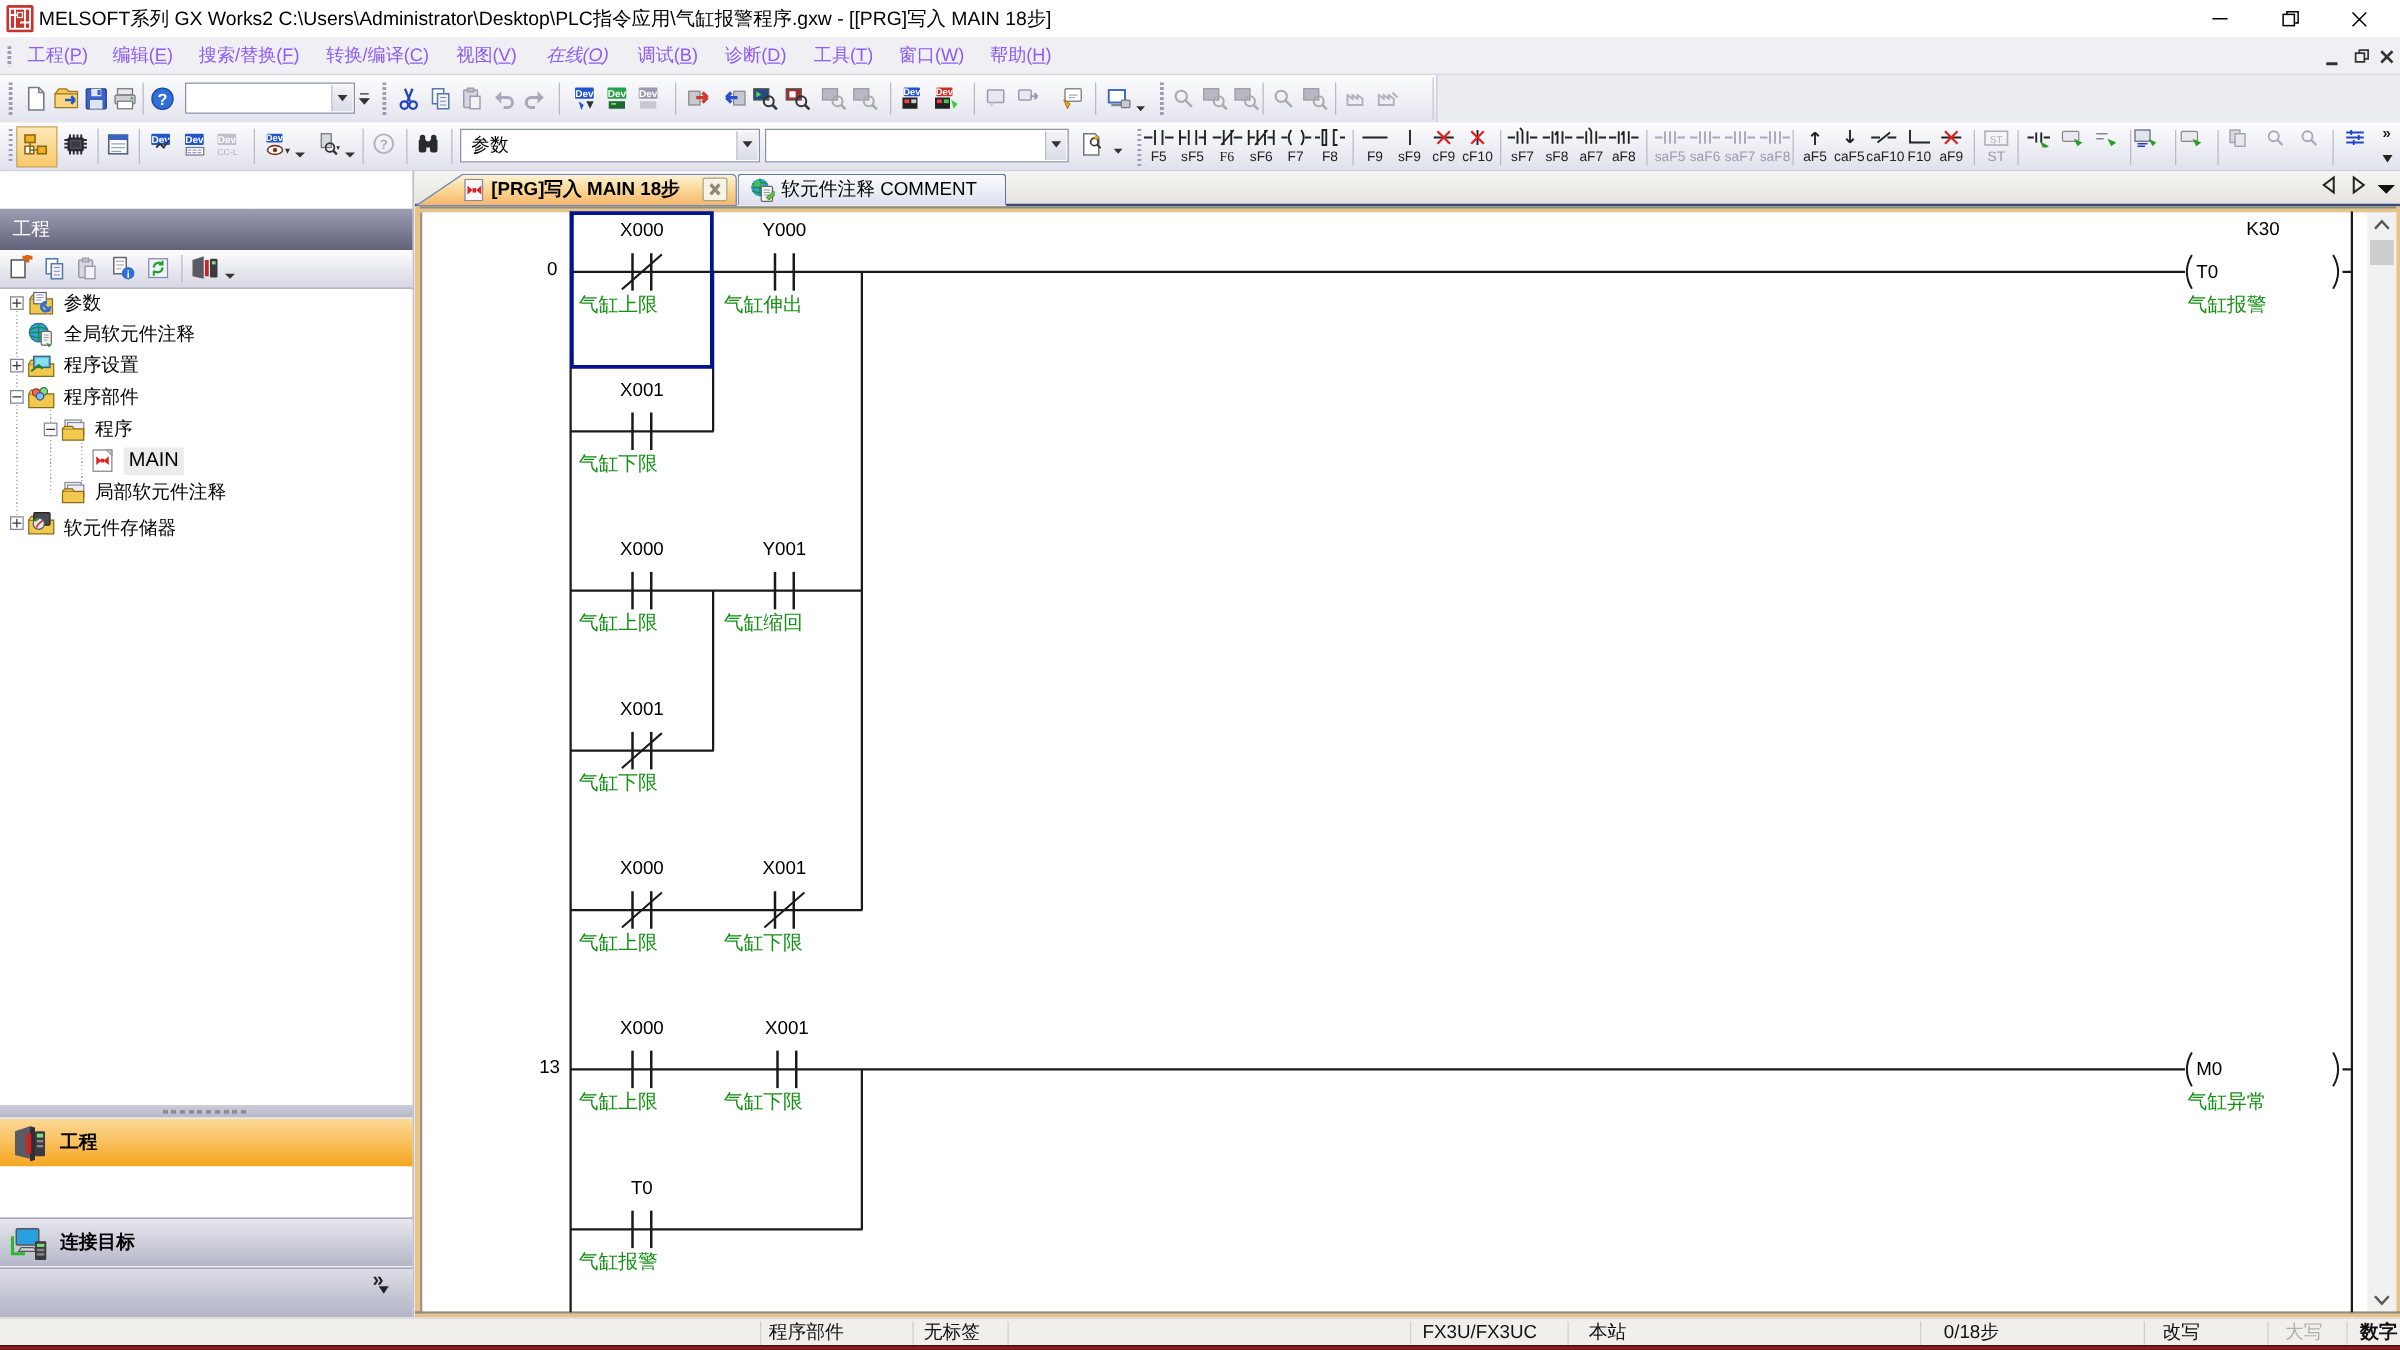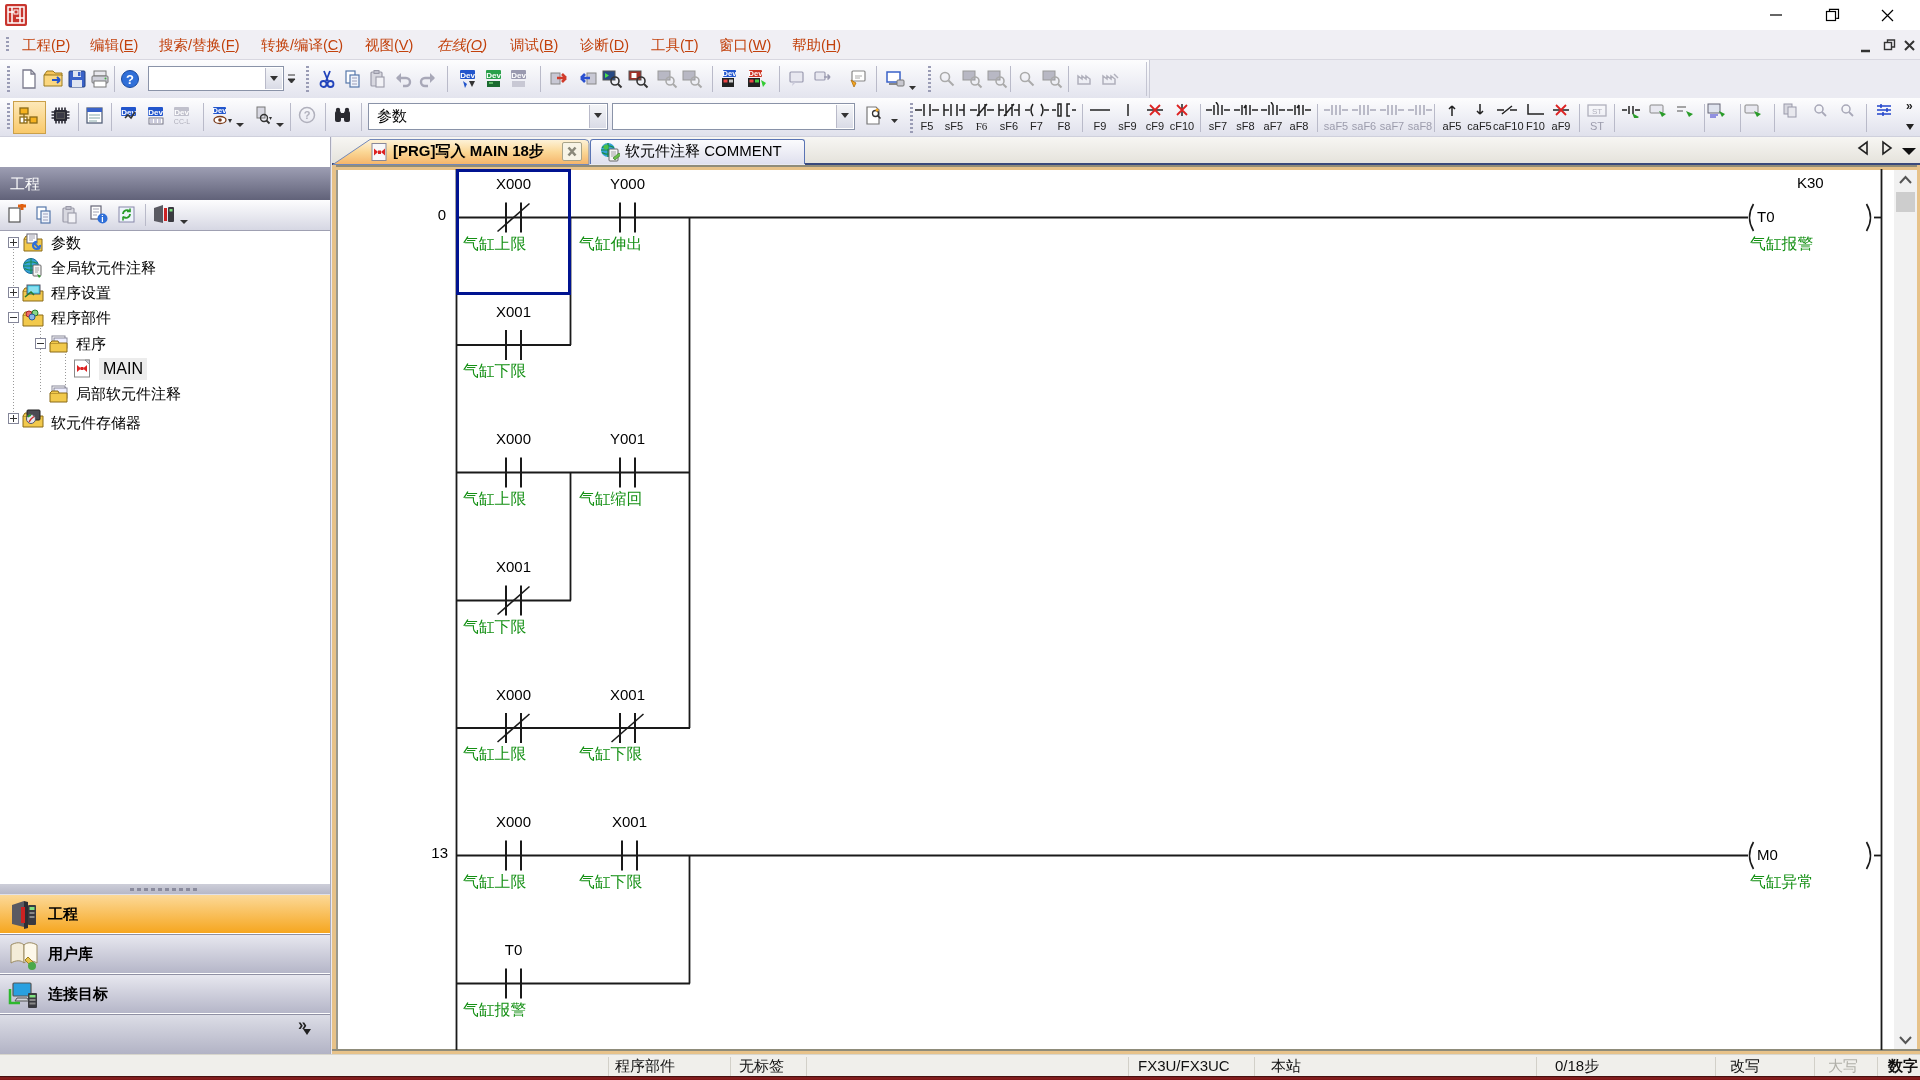--- a/index.html
+++ b/index.html
@@ -7,21 +7,21 @@
 #app{position:relative;width:1920px;height:1080px;background:#e9e9f0;}
 .abs{position:absolute;}
 
 .titlebar{position:absolute;left:0;top:0;width:1920px;height:30px;background:#ffffff;}
 .title-ico{position:absolute;left:5px;top:4px;width:22px;height:22px;}
 .title-txt{position:absolute;left:31px;top:5px;font-size:15.5px;color:#000;white-space:nowrap;}
 .wbtn{position:absolute;top:0;height:30px;width:46px;}
 
 .menubar{position:absolute;left:0;top:30px;width:1920px;height:30px;background:#f0eff4;border-bottom:1px solid #d8d7e0;}
 .menu-grip{position:absolute;left:6px;top:7px;width:3px;height:16px;}
-.mi{position:absolute;top:0;height:30px;line-height:30px;font-size:14.5px;color:#c2410c;white-space:nowrap;}
+.mi{position:absolute;top:0;height:30px;line-height:30px;font-size:14.5px;color:#8b5cf6;white-space:nowrap;}
 
 .tb1{position:absolute;left:0;top:60px;width:1920px;height:38px;background:#ebebf2;}
 .tb1i{position:absolute;left:0;top:60px;width:1150px;height:38px;background:linear-gradient(#fdfdfe,#e3e4ee);border-right:1px solid #c9cad6;}
 .tb2{position:absolute;left:0;top:98px;width:1920px;height:39px;background:linear-gradient(#fdfdfe,#e0e1ec);border-bottom:1px solid #cfd0dc;}
 .grip{position:absolute;width:3px;background:repeating-linear-gradient(#9a9cb5 0 2px,transparent 2px 4px);}
 .tsep{position:absolute;width:1px;background:#b9bac9;}
 .ticon{position:absolute;width:22px;height:22px;}
 .ticon svg{position:absolute;left:0;top:0;}
 .combo{position:absolute;background:#fff;border:1px solid #8a93a8;}
 .combo .arr{position:absolute;right:1px;top:1px;bottom:1px;width:17px;background:linear-gradient(#f4f5f8,#d9dbe6);border-left:1px solid #b9bac9;}
@@ -55,20 +55,21 @@
 <body>
 <div id="app">
 
 <div class="titlebar">
   <svg class="title-ico" viewBox="0 0 22 22">
         <rect x="0" y="0" width="22" height="22" rx="2" fill="#c8352e"></rect>
         <rect x="3" y="3" width="16" height="16" fill="none" stroke="#fff" stroke-width="1.5"></rect>
         <path d="M7 3v16M15 3v16M3 8h8M11 14h8" stroke="#fff" stroke-width="1.5" fill="none"></path>
         <rect x="9" y="6" width="4" height="4" fill="#c8352e" stroke="#fff" stroke-width="1"></rect>
       </svg>
+  <div class="title-txt">MELSOFT系列 GX Works2 C:\Users\Administrator\Desktop\PLC指令应用\气缸报警程序.gxw - [[PRG]写入 MAIN 18步]</div>
   <svg class="wbtn" style="left:1753px;" viewBox="0 0 46 30">
         <path d="M17 15h12" stroke="#000" stroke-width="1.2"></path>
       </svg>
   <svg class="wbtn" style="left:1809px;" viewBox="0 0 46 30">
         <rect x="17.5" y="11.5" width="9" height="9" fill="none" stroke="#000" stroke-width="1.2"></rect>
         <path d="M20.5 11.5v-2.2h9v9h-2.3" fill="none" stroke="#000" stroke-width="1.2"></path>
       </svg>
   <svg class="wbtn" style="left:1865px;" viewBox="0 0 46 30">
         <path d="M17 10l11 11M28 10L17 21" stroke="#000" stroke-width="1.2"></path>
       </svg>
@@ -200,29 +201,20 @@
           <path d="M4 6l12-4v26l-12-3z" fill="#5a5a62"></path>
           <path d="M16 2l4 1v26l-4 1z" fill="#2e2e34"></path>
           <rect x="13" y="8" width="4" height="16" fill="#cc2222"></rect>
           <rect x="20" y="6" width="8" height="20" rx="1" fill="#3a3a40"></rect>
           <rect x="21.5" y="8" width="5" height="3" fill="#7fe07f"></rect>
           <rect x="21.5" y="13" width="5" height="2" fill="#888"></rect>
           <rect x="21.5" y="17" width="5" height="2" fill="#888"></rect>
         </svg>
     <span class="t">工程</span>
   </div>
-  <div class="navbtn" style="top:797px;height:39px;background:linear-gradient(#e7e7ef,#b5b6c8);border-top:1px solid #8f90a3;">
-    <svg class="abs" style="left:8px;top:4px;" width="32" height="32" viewBox="0 0 32 32">
-          <path d="M3 6c5-3 10-3 13 0v18c-3-3-8-3-13 0z" fill="#f4ecd8" stroke="#9a8a60" stroke-width="1"></path>
-          <path d="M29 6c-5-3-10-3-13 0v18c3-3 8-3 13 0z" fill="#fdf8ea" stroke="#9a8a60" stroke-width="1"></path>
-          <path d="M20 18l6 6-3 3-6-6z" fill="#e8c24a" stroke="#a08020" stroke-width="1"></path>
-          <circle cx="24" cy="27" r="4" fill="#4aa84a"></circle>
-        </svg>
-    <span class="t">用户库</span>
-  </div>
   <div class="navbtn" style="top:837px;height:39px;background:linear-gradient(#e7e7ef,#b5b6c8);border-top:1px solid #8f90a3;">
     <svg class="abs" style="left:8px;top:4px;" width="32" height="32" viewBox="0 0 32 32">
           <rect x="5" y="4" width="18" height="13" rx="1" fill="#29a0e0" stroke="#555" stroke-width="1.2"></rect>
           <path d="M9 19h10l2 3H7z" fill="#cfd3da" stroke="#555" stroke-width="1"></path>
           <path d="M2 10v14h10" fill="none" stroke="#2db82d" stroke-width="2.5"></path>
           <rect x="20" y="14" width="9" height="15" rx="1" fill="#3a3a40"></rect>
           <rect x="21.5" y="16" width="6" height="2.5" fill="#7fe07f"></rect>
           <rect x="21.5" y="20" width="6" height="2" fill="#888"></rect>
           <rect x="21.5" y="23.5" width="6" height="2" fill="#888"></rect>
         </svg>

